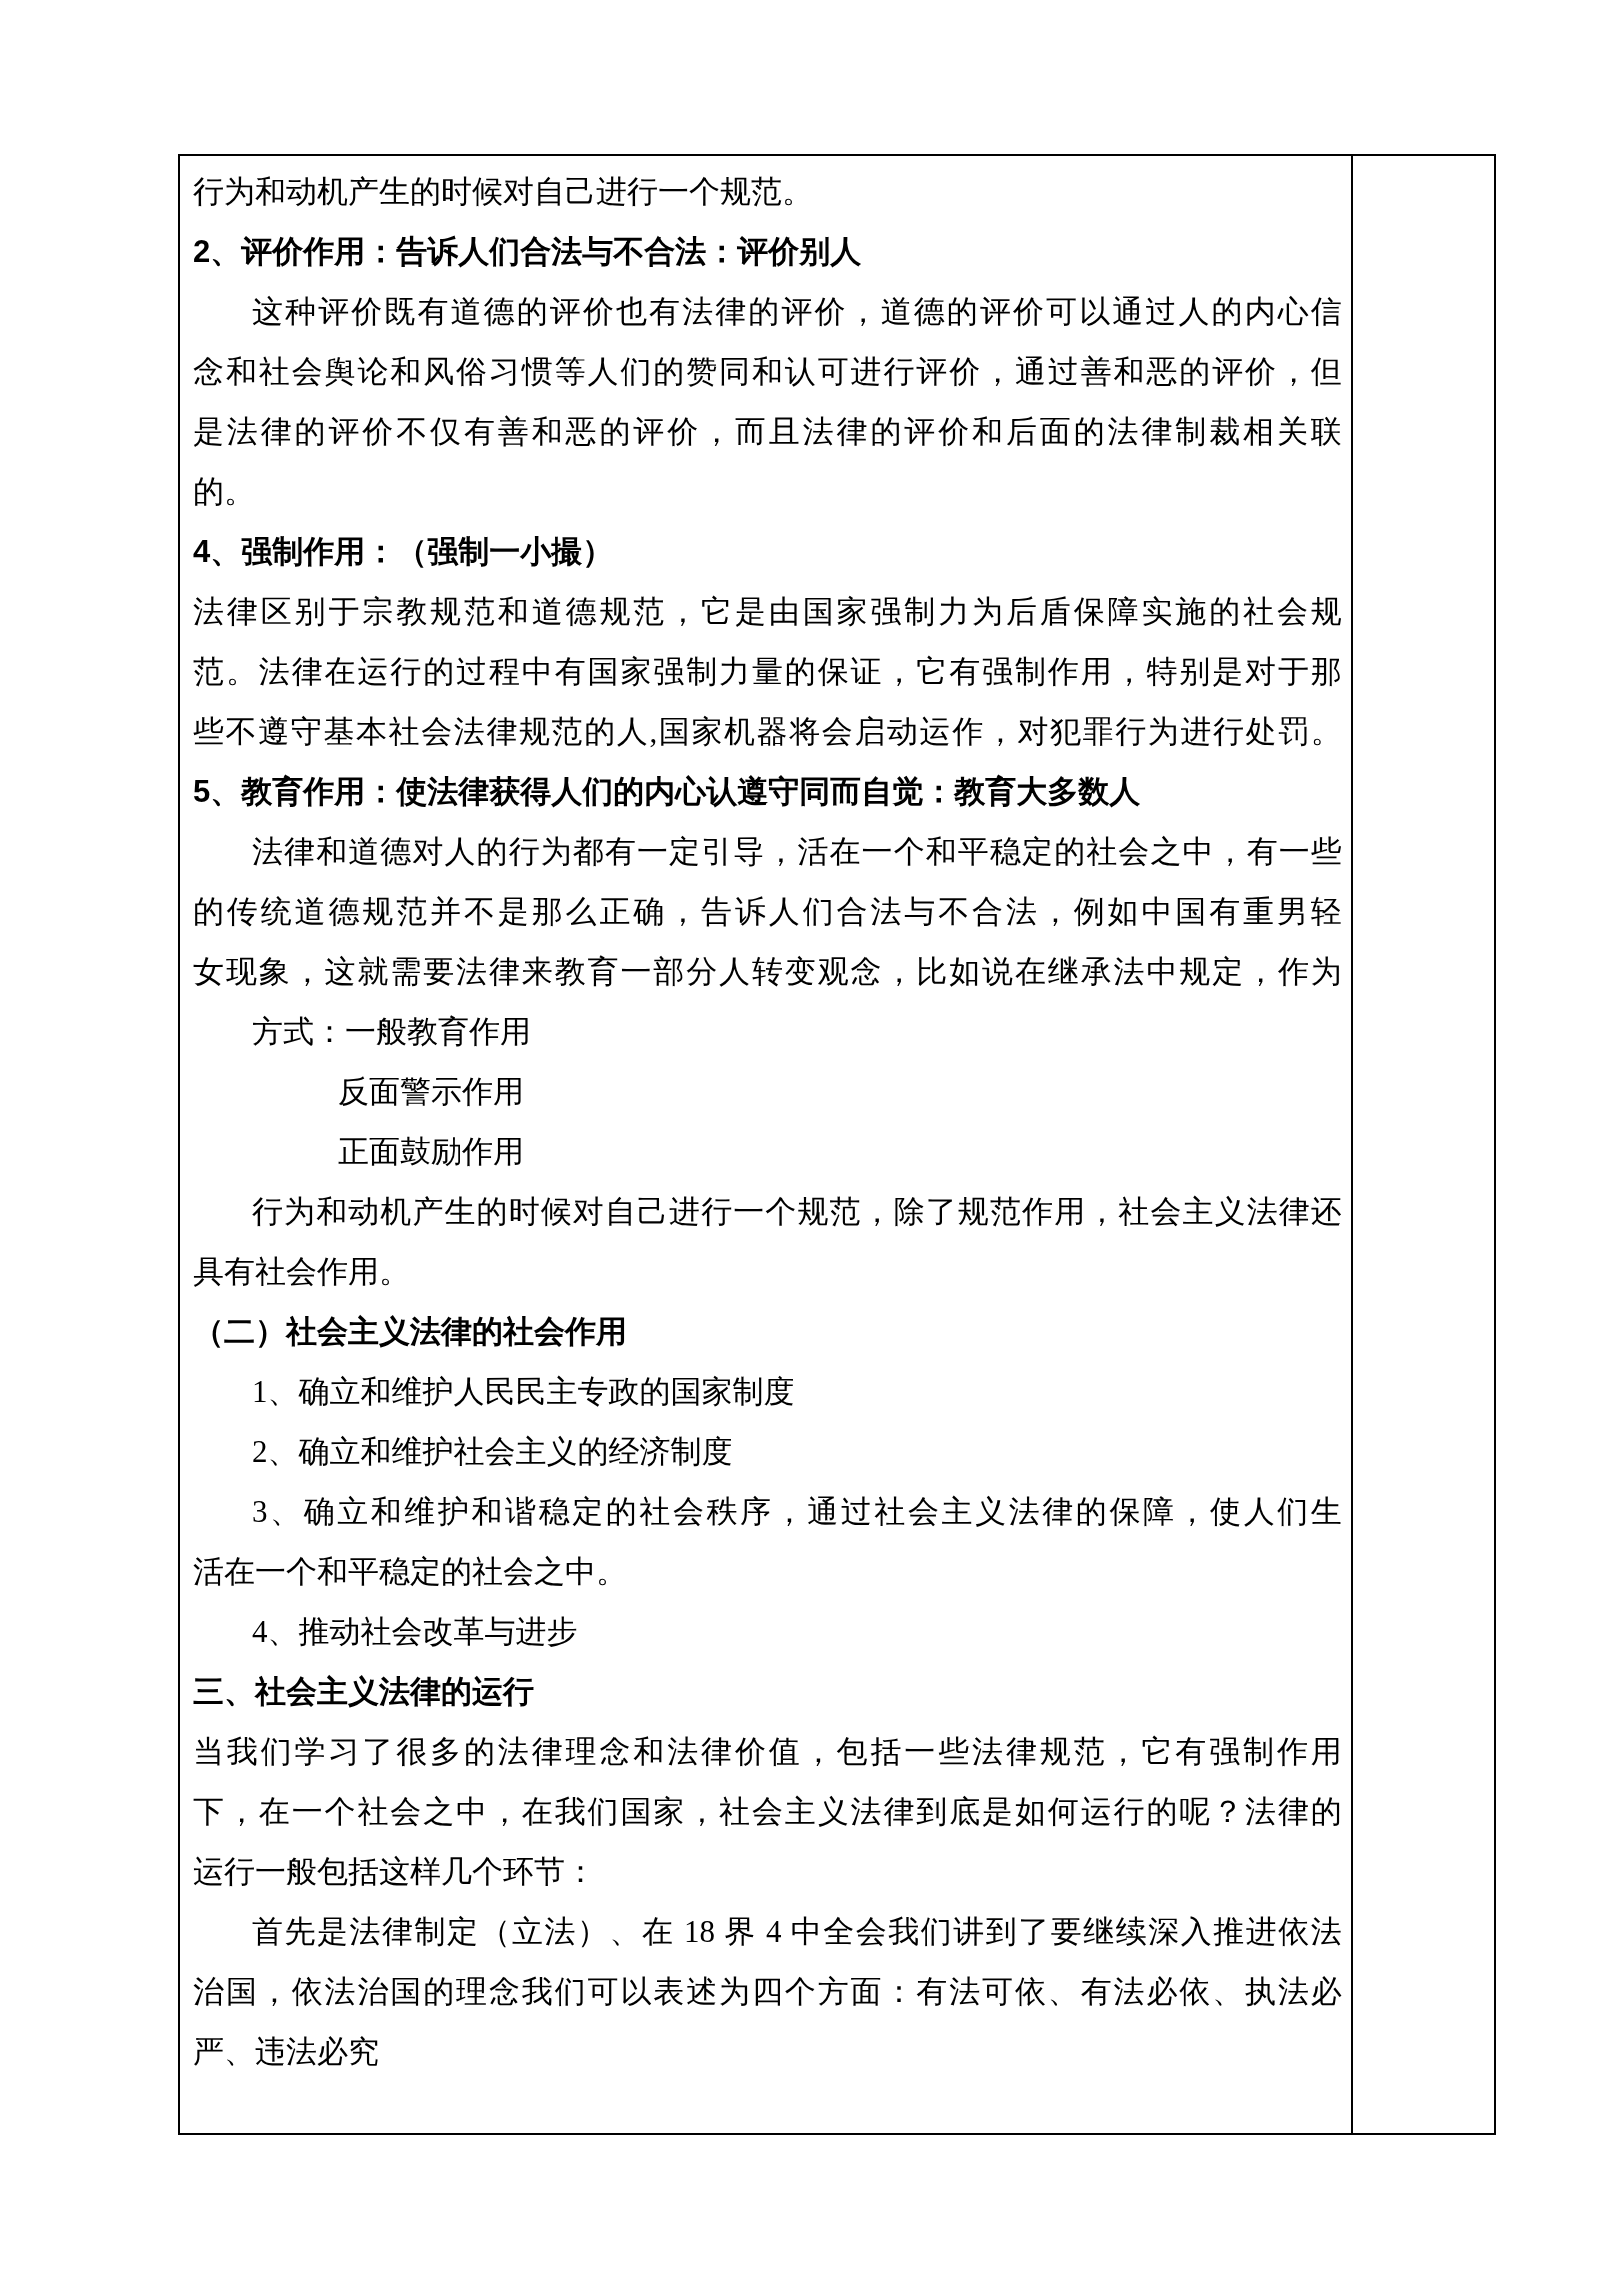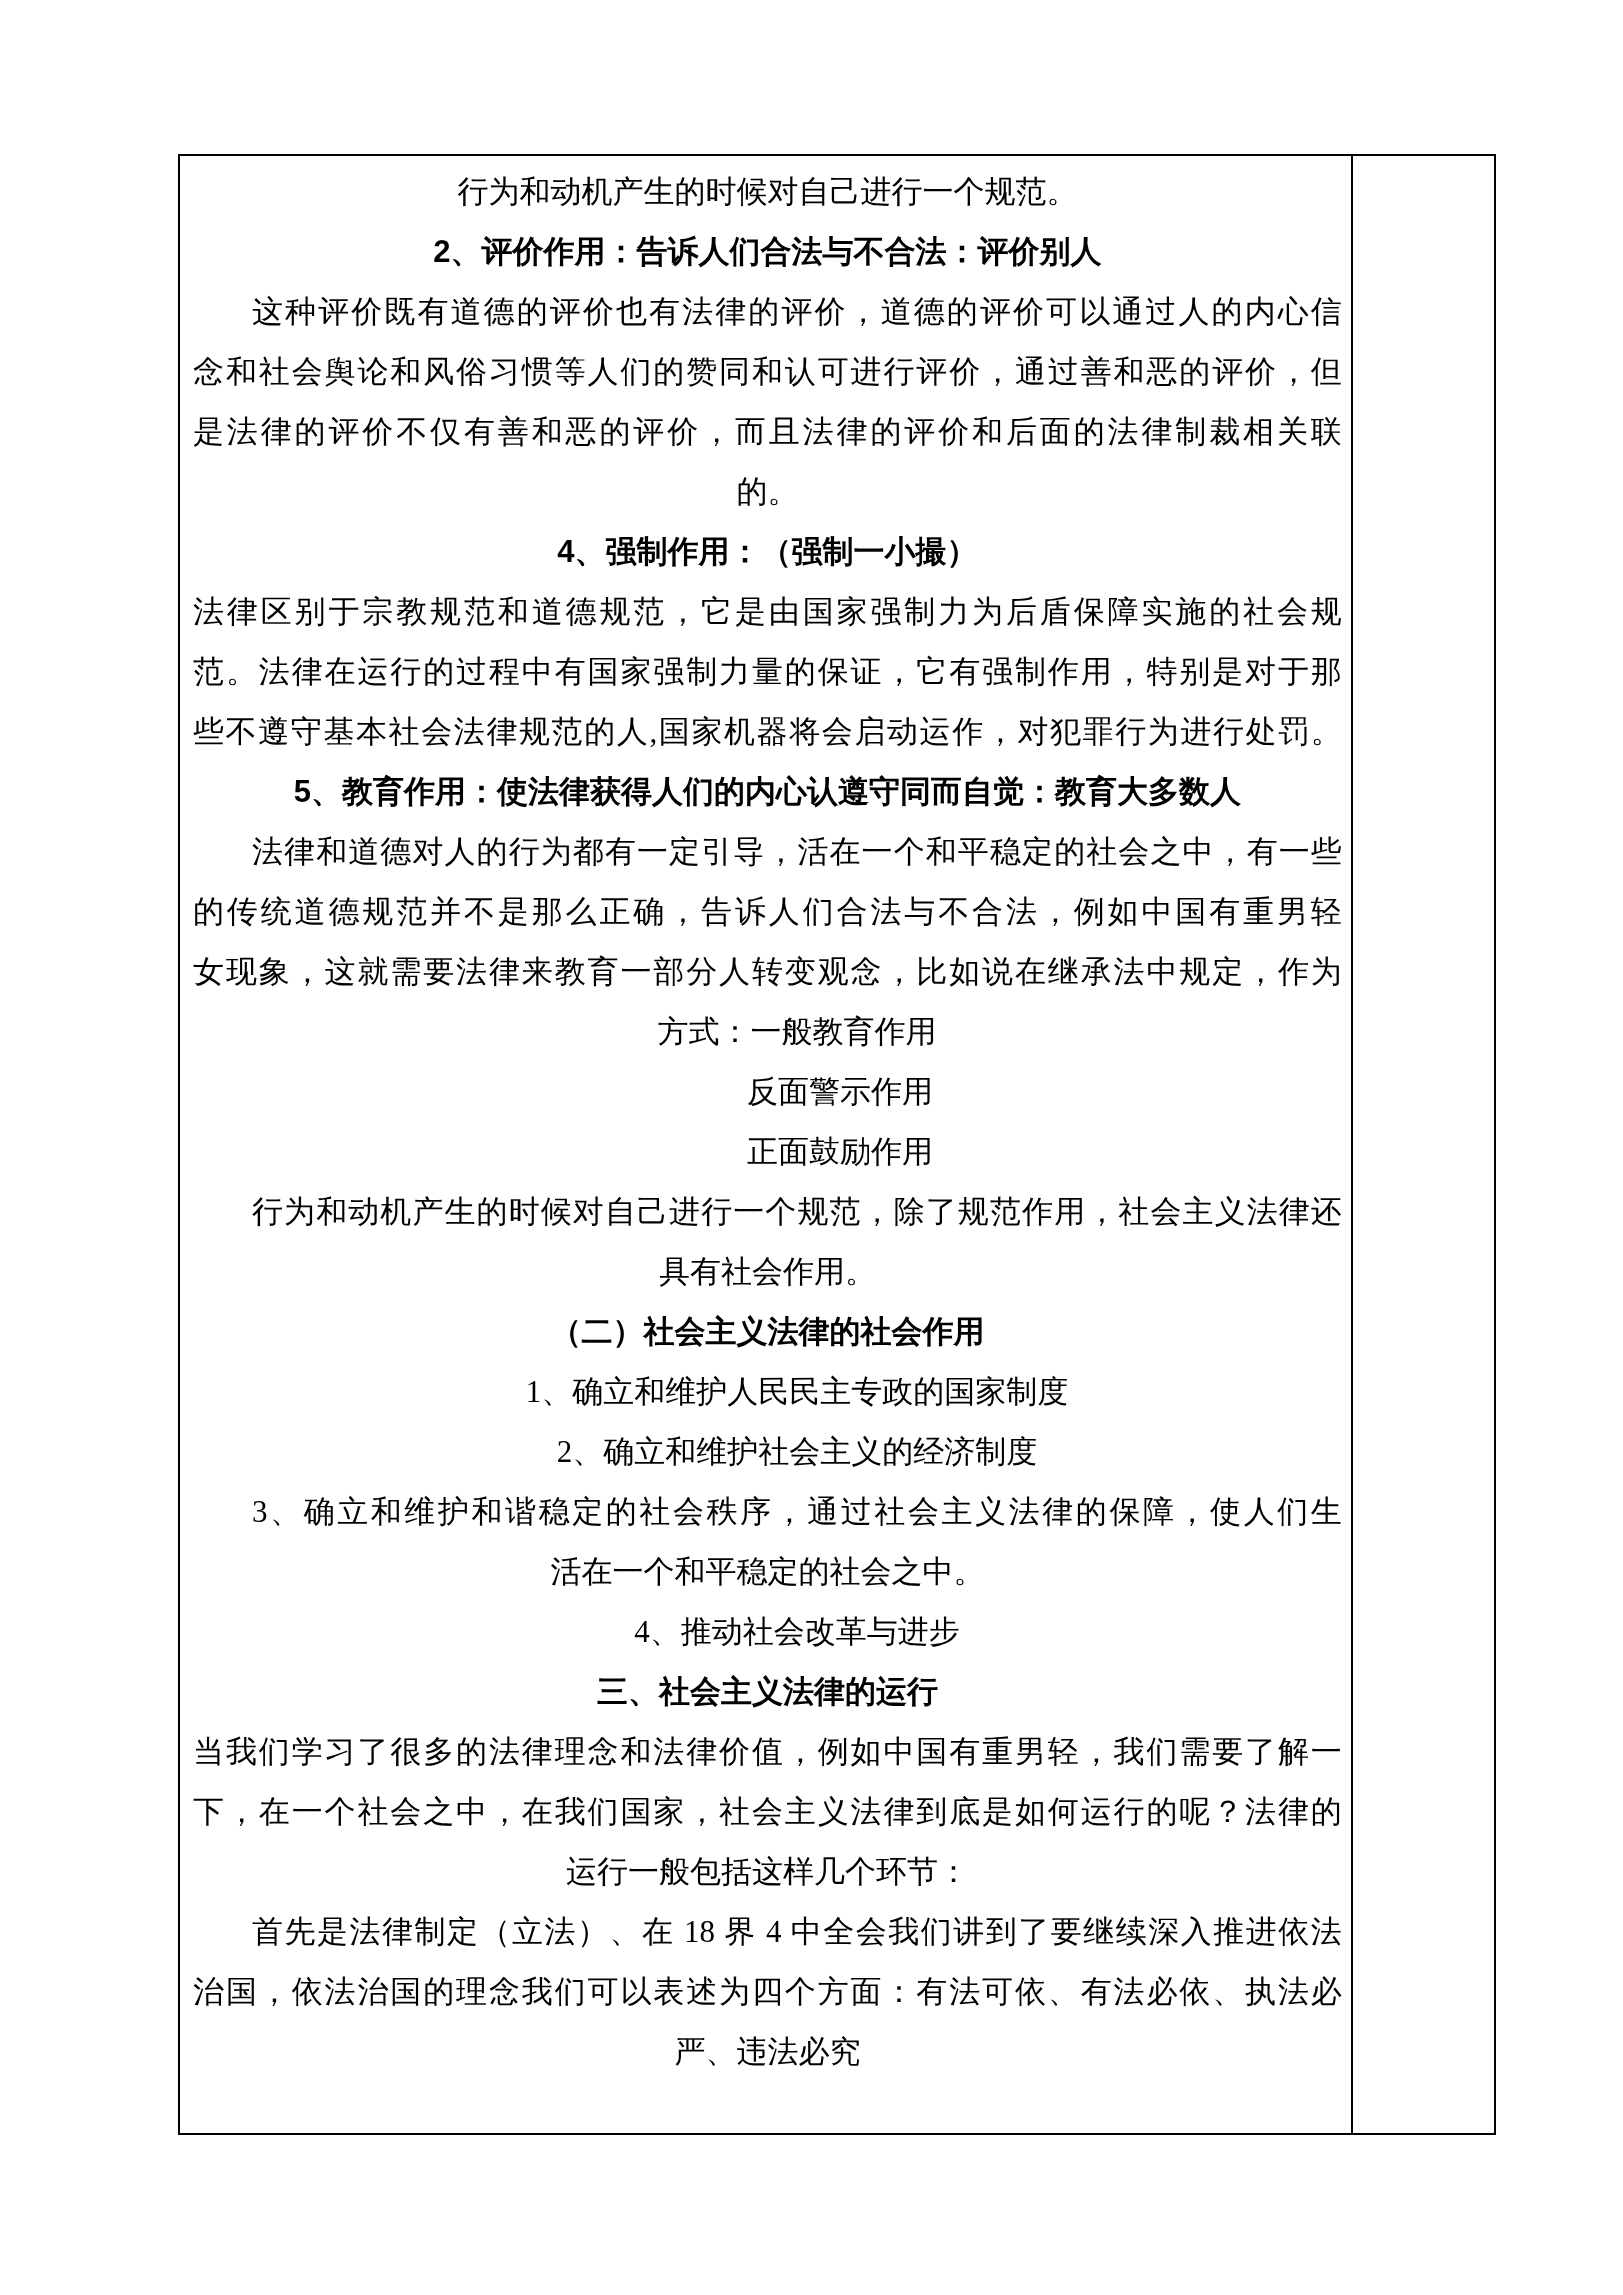--- a/index.html
+++ b/index.html
@@ -33,21 +33,21 @@
     padding: 5.9px 9.2px 0 13px;
     overflow: hidden;
   }
   .cell-side {
     flex: 1;
   }
   .ln {
     height: 60px;
     line-height: 60px;
     font-size: 31px;
-    text-align: center;
+    text-align: left;
     overflow: hidden;
     white-space: normal;
   }
   .ln.fill {
     text-align: justify;
     text-align-last: justify;
   }
   .ln.b {
     font-weight: 700;
     font-family: "Liberation Sans", sans-serif;
@@ -79,21 +79,21 @@
     <div class="ln i2">正面鼓励作用</div>
     <div class="ln i1 fill">行为和动机产生的时候对自己进行一个规范，除了规范作用，社会主义法律还</div>
     <div class="ln">具有社会作用。</div>
     <div class="ln b">（二）社会主义法律的社会作用</div>
     <div class="ln i1">1、确立和维护人民民主专政的国家制度</div>
     <div class="ln i1">2、确立和维护社会主义的经济制度</div>
     <div class="ln i1 fill">3、确立和维护和谐稳定的社会秩序，通过社会主义法律的保障，使人们生</div>
     <div class="ln">活在一个和平稳定的社会之中。</div>
     <div class="ln i1">4、推动社会改革与进步</div>
     <div class="ln b">三、社会主义法律的运行</div>
-    <div class="ln fill">当我们学习了很多的法律理念和法律价值，例如中国有重男轻，我们需要了解一</div>
+    <div class="ln fill">当我们学习了很多的法律理念和法律价值，包括一些法律规范，它有强制作用</div>
     <div class="ln fill">下，在一个社会之中，在我们国家，社会主义法律到底是如何运行的呢？法律的</div>
     <div class="ln">运行一般包括这样几个环节：</div>
     <div class="ln i1 fill">首先是法律制定（立法）、在 18 界 4 中全会我们讲到了要继续深入推进依法</div>
     <div class="ln fill">治国，依法治国的理念我们可以表述为四个方面：有法可依、有法必依、执法必</div>
     <div class="ln">严、违法必究</div>
   </div>
   <div class="cell-side"></div>
 </div>
 
 

